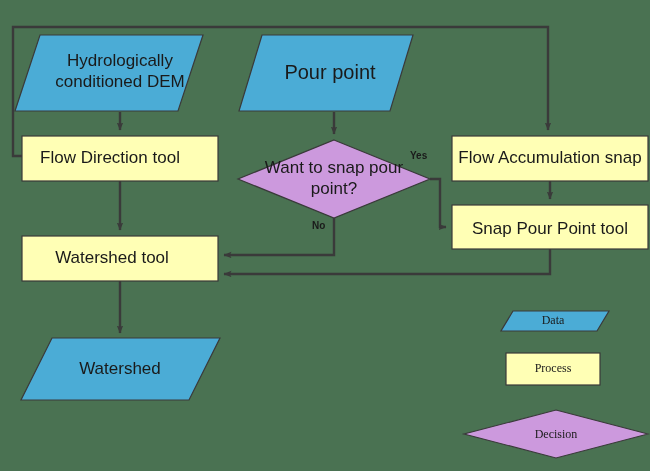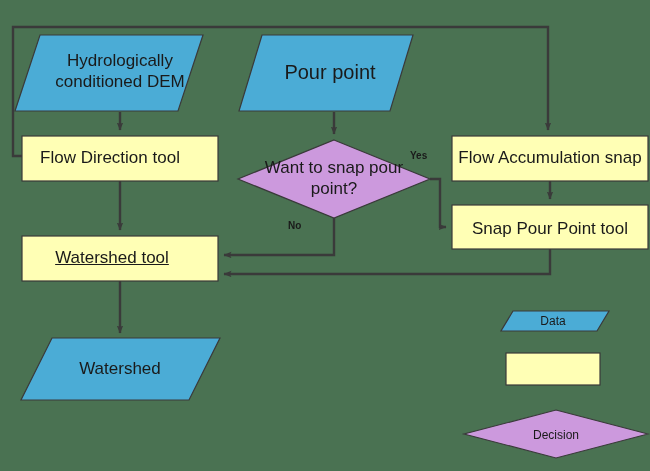--- a/index.html
+++ b/index.html
@@ -35,45 +35,45 @@
     pointer-events: none;
     line-height: 1.22;
     font-family: "Liberation Sans", sans-serif;
   }
   .lbl-dem       { left: 40px;  top: 34px;  width: 160px; height: 76px; font-size: 17px; }
   .lbl-pour      { left: 250px; top: 34px;  width: 160px; height: 76px; font-size: 20px; }
   .lbl-flowdir   { left: 22px;  top: 136px; width: 176px; height: 44px; font-size: 17px; }
   .lbl-flowacc   { left: 452px; top: 136px; width: 196px; height: 44px; font-size: 17px; }
   .lbl-snaptool  { left: 452px; top: 205px; width: 196px; height: 48px; font-size: 17px; }
   .lbl-decision  { left: 250px; top: 149px; width: 168px; height: 60px; font-size: 17px; }
-  .lbl-watertool { left: 22px;  top: 236px; width: 180px; height: 44px; font-size: 17px; text-decoration: underline; }
+  .lbl-watertool { left: 22px;  top: 236px; width: 180px; height: 44px; font-size: 17px; }
   .lbl-watershed { left: 40px;  top: 340px; width: 160px; height: 58px; font-size: 17px; }
 
   .edge-label {
     position: absolute;
     color: #1a1a1a;
     font-size: 10px;
     font-weight: bold;
     font-family: "Liberation Sans", sans-serif;
     pointer-events: none;
     white-space: nowrap;
   }
   .lbl-yes { left: 410px; top: 150px; text-align: center; }
-  .lbl-no  { left: 288px; top: 220px; }
+  .lbl-no  { left: 312px; top: 220px; }
 
   .legend-label {
     position: absolute;
     display: flex;
     align-items: center;
     justify-content: center;
     text-align: center;
     color: #1a1a1a;
     font-size: 12px;
     pointer-events: none;
-    font-family: Liberation Sans, sans-serif;
+    font-family: Liberation Serif, serif;
   }
   .lg-data     { left: 510px; top: 311px; width: 86px;  height: 19px; }
   .lg-process  { left: 506px; top: 353px; width: 94px;  height: 31px; }
   .lg-decision { left: 513px; top: 413px; width: 86px;  height: 43px; }
 </style>
 </head>
 <body>
 
 <div id="canvas">
 
@@ -143,16 +143,17 @@
   <div class="node-label lbl-watertool">Watershed tool</div>
 
   <div class="node-label lbl-watershed">Watershed</div>
 
   <div class="edge-label lbl-yes">Yes</div>
 
   <div class="edge-label lbl-no">No</div>
 
   <div class="legend-label lg-data">Data</div>
 
+  <div class="legend-label lg-process">Process</div>
 
   <div class="legend-label lg-decision">Decision</div>
 
 </div>
 
 </body></html>

